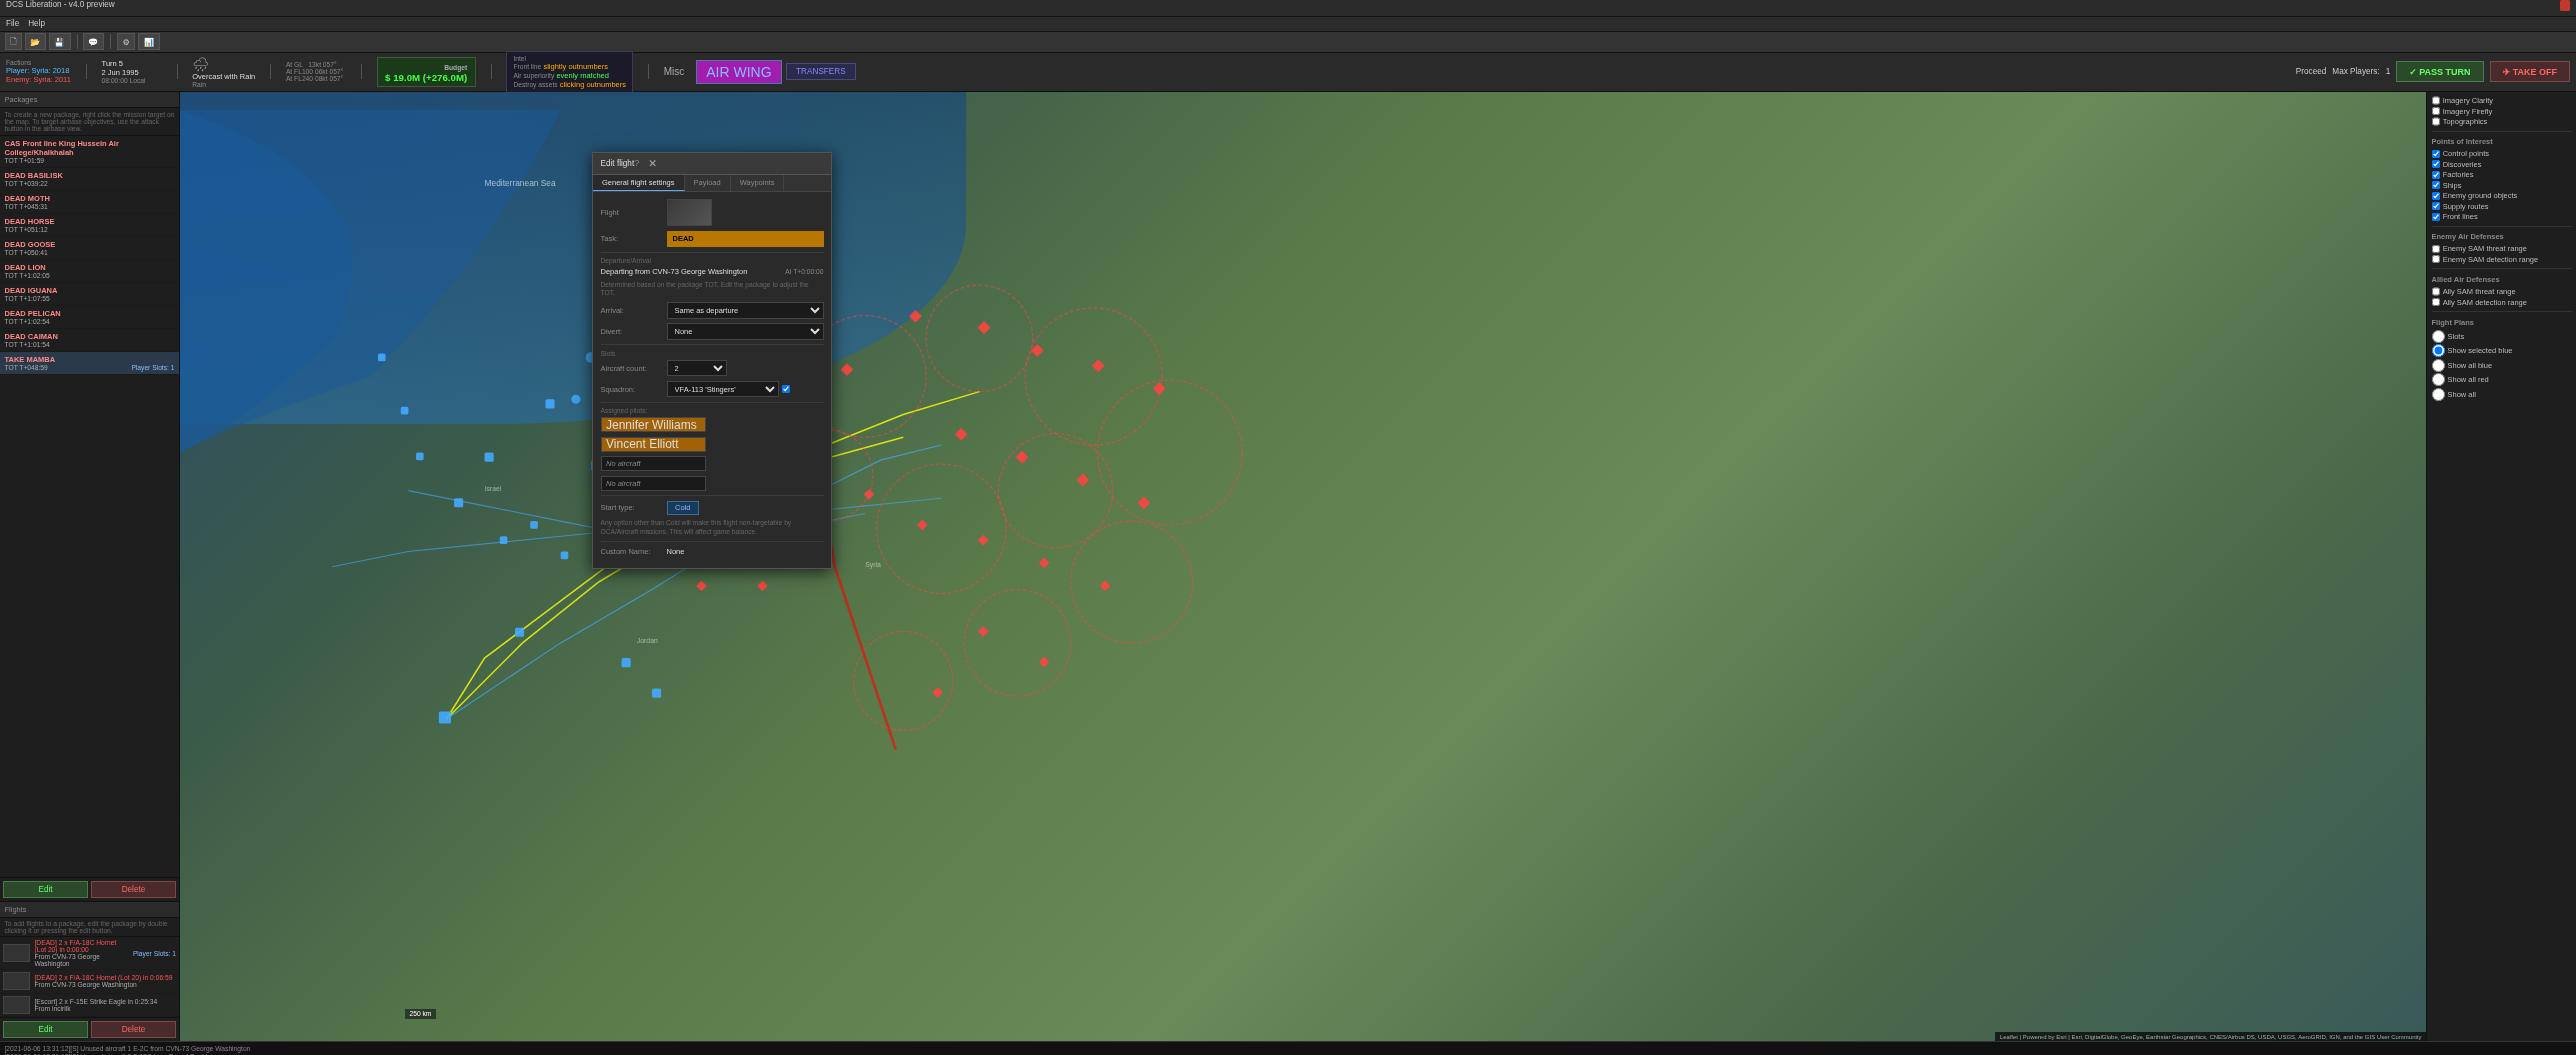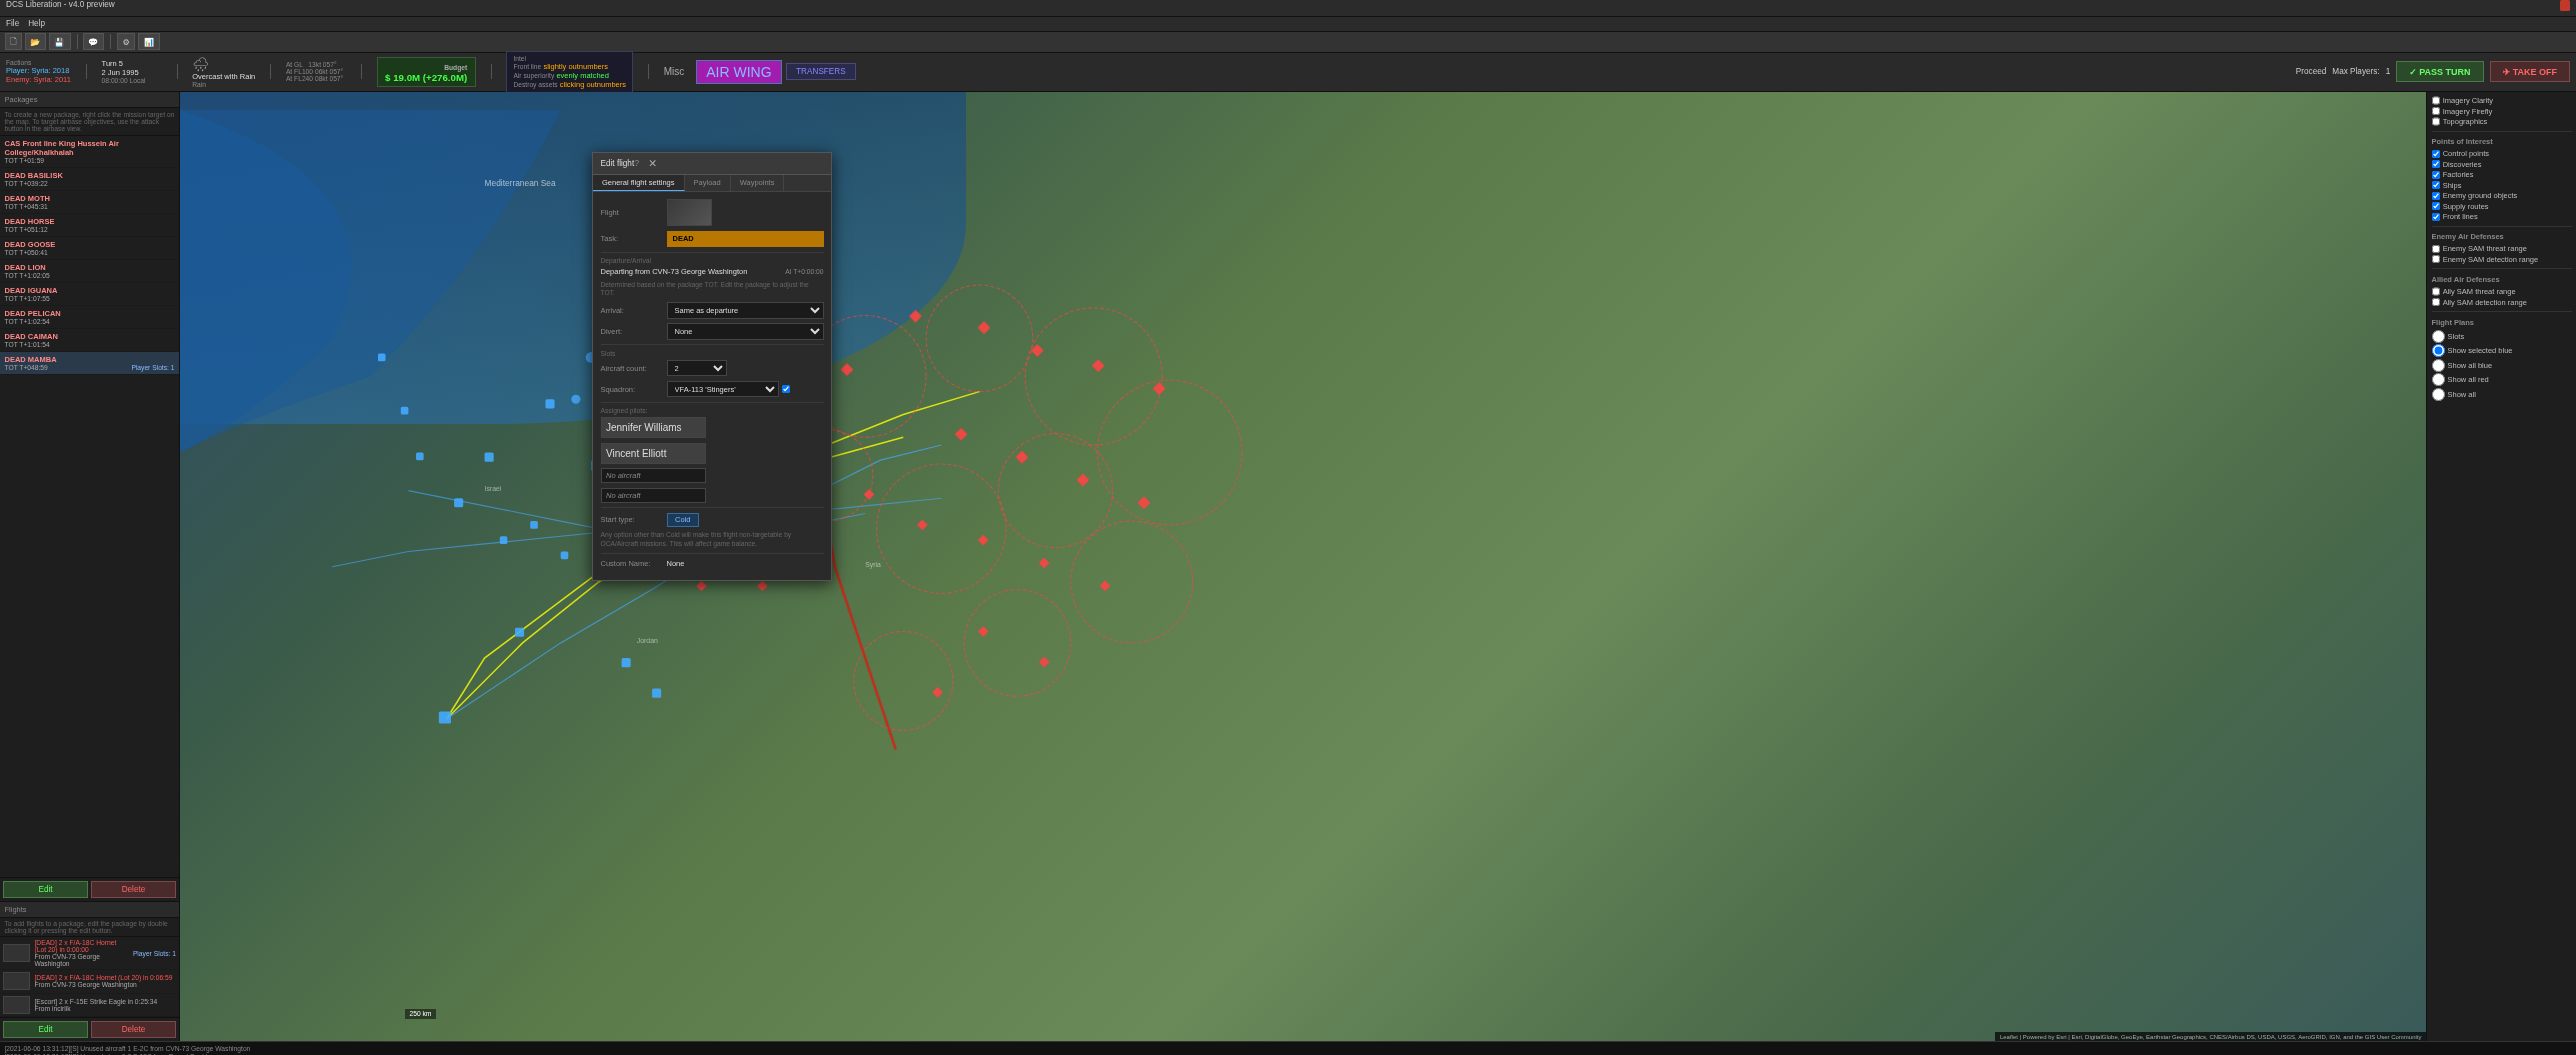--- a/index.html
+++ b/index.html
@@ -422,27 +422,27 @@
       font-size: 6.7px;
       margin-bottom: 3px;
     }
     .flight-thumb-modal {
       width: 45px;
       height: 27px;
       background: linear-gradient(135deg, #3a3a3a, #555);
       border: 0.7px solid #444;
     }
     .pilot-name-box {
-      background: #404040;
+      background: #a16207;
       border: 0.7px solid #444;
       color: #ddd;
       padding: 1.5px 4.5px;
-      font-size: 10px;
+      font-size: 12px;
       width: 105px;
-      height: 21px;
+      height: 15px;
       display: flex;
       align-items: center;
     }
     .no-aircraft-box {
       background: #1a1a1a;
       border: 0.7px solid #444;
       color: #888;
       padding: 1.5px 4.5px;
       font-size: 7.5px;
       width: 105px;
@@ -645,21 +645,21 @@
     </div>
   </div>
         <div class="package-item">
     <div class="package-name">DEAD CAIMAN</div>
     <div style="display:flex;justify-content:space-between">
       <span class="package-tot">TOT T+1:01:54</span>
 
     </div>
   </div>
         <div class="package-item selected">
-    <div class="package-name">DEAD MAMBA</div>
+    <div class="package-name">TAKE MAMBA</div>
     <div style="display:flex;justify-content:space-between">
       <span class="package-tot">TOT T+048:59</span>
       <span class="player-slots">Player Slots: 1</span>
     </div>
   </div>
       </div>
     <div id="edit-delete-btns">
       <div class="edit-btn">Edit</div>
       <div class="delete-btn">Delete</div>
     </div>

